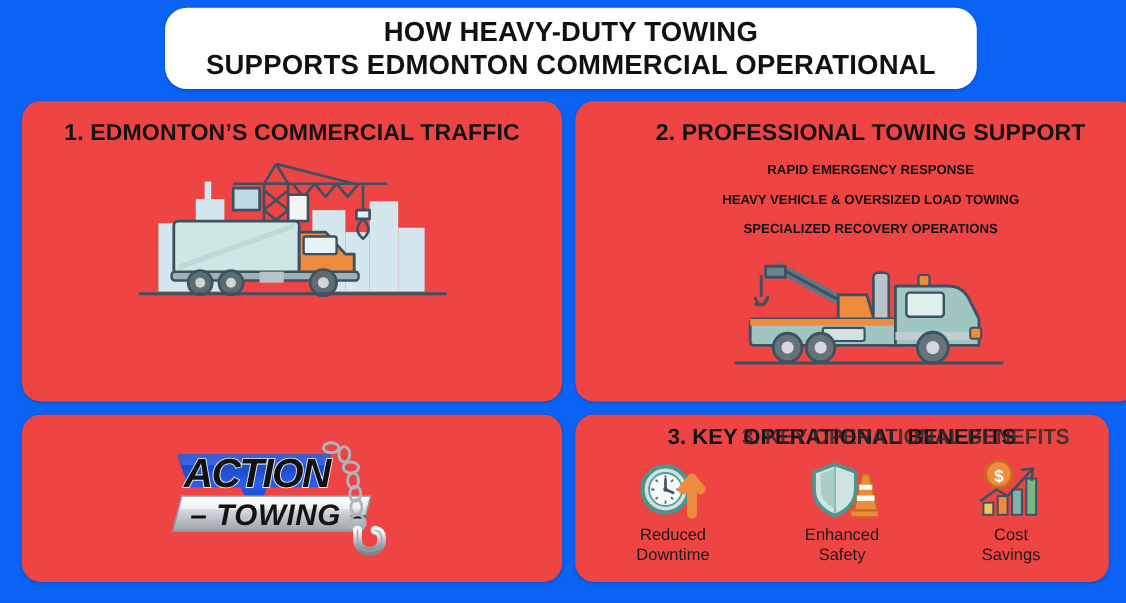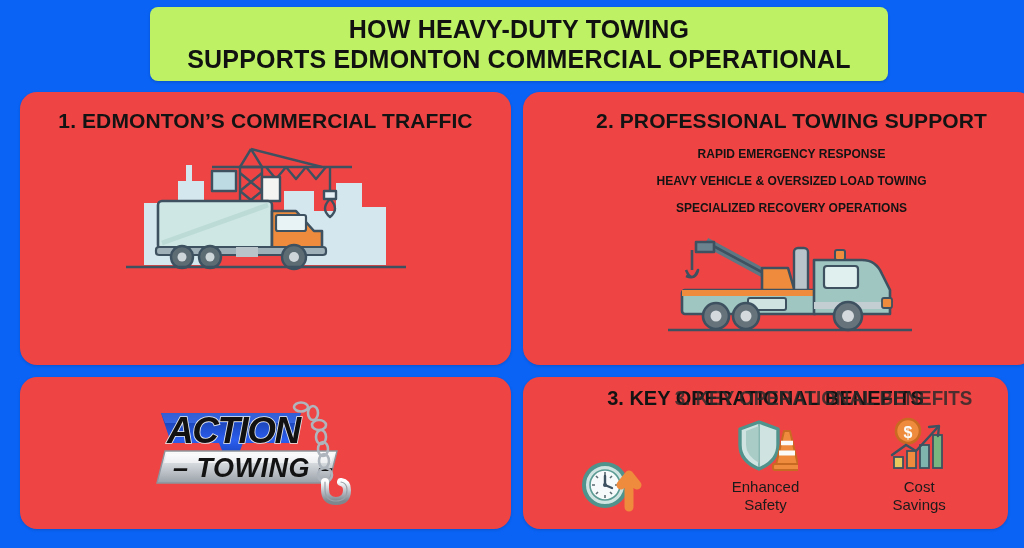--- a/index.html
+++ b/index.html
@@ -8,21 +8,21 @@
     background:#0a63f5;
     font-family:"Liberation Sans", sans-serif;
     overflow:hidden;
     position:relative;
   }
   .stage{position:absolute;inset:0;}
 
   
   .header-card{
     position:absolute;left:150px;top:7px;width:738px;height:74px;
-    background:#bef264;border-radius:8px;
+    background:#ffffff;border-radius:20px;
     display:flex;align-items:center;justify-content:center;flex-direction:column;
     box-shadow:0 1px 3px rgba(0,0,0,.18);
   }
   .header-card .line{
     color:#111;font-weight:bold;letter-spacing:.2px;
     font-size:25px;line-height:30px;text-align:center;white-space:nowrap;
   }
 
   
   .card{
@@ -239,20 +239,24 @@
             <circle cx="26" cy="28" r="15" fill="#f7fafa" stroke="#5b9b94" stroke-width="1.6"></circle>
             <g stroke="#5b6b72" stroke-width="1.6">
               <path d="M26 15 v3 M26 38 v3 M13 28 h3 M36 28 h3"></path>
               <path d="M17 19 l2 2 M33 19 l-2 2 M17 37 l2 -2 M33 37 l-2 -2"></path>
             </g>
             <path d="M26 28 L26 19 M26 28 L33 31" stroke="#3d5160" stroke-width="2.4" stroke-linecap="round" fill="none"></path>
             <circle cx="26" cy="28" r="2" fill="#3d5160"></circle>
             <path d="M50 50 L50 20 M42 28 L50 18 L58 28" stroke="#ef8b3c" stroke-width="9" fill="none" stroke-linecap="round" stroke-linejoin="round"></path>
           </svg>
         </div>
+        <div class="ben-lbl">
+          <span>Reduced</span><br>
+          <span>Downtime</span>
+        </div>
       </div>
 
 
       <div class="ben">
         <div class="ben-ico">
           <svg width="66" height="56" viewBox="0 0 66 56">
             <path d="M8 12 L27 5 L46 12 v16 q0 16 -19 24 Q8 44 8 28 z" fill="#cfe3e0" stroke="#4f938c" stroke-width="3.4" stroke-linejoin="round"></path>
             <path d="M27 5 L27 51" stroke="#4f938c" stroke-width="2" opacity=".55"></path>
             <path d="M14 14 L27 9 L27 46 Q14 38 14 28 z" fill="#9fc6c0" opacity=".8"></path>
             <g>

